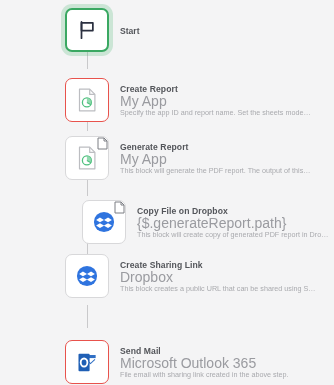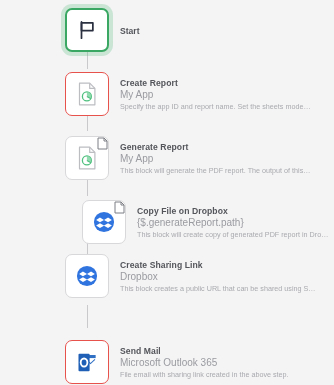--- a/index.html
+++ b/index.html
@@ -89,21 +89,21 @@
 
   .title {
     font-size: 8.6px;
     line-height: 12px;
     color: #53555a;
     font-weight: bold;
     letter-spacing: 0.08px;
     white-space: nowrap;
   }
   .subtitle {
-    font-size: 10px;
+    font-size: 14px;
     line-height: 12px;
     color: #9a9ba0;
     white-space: nowrap;
   }
   .desc {
     font-size: 7.2px;
     line-height: 11px;
     color: #a9aaae;
     white-space: nowrap;
     overflow: hidden;
@@ -139,21 +139,21 @@
             <path d="M6 4.2 L18.4 4.2 L18.4 12.6 L6 12.6 Z" stroke="#2b3040" stroke-width="1.9" fill="none" stroke-linejoin="round"></path>
           </svg>
         </span>
       </div>
     </div>
     <div class="labels">
       <div class="title-only">Start</div>
     </div>
   </div>
 
-  <div class="step" style="top:68px;">
+  <div class="step" style="top:74px;">
     <div class="node-wrap">
       <div class="node red">
         <span>
           <svg width="21" height="24" viewBox="0 0 20 24">
             <path d="M2 1.2 H12.2 L17.4 6.4 V22.8 H2 Z" fill="#ffffff" stroke="#bcbdc1" stroke-width="1.2" stroke-linejoin="round"></path>
             <path d="M12.2 1.2 V6.4 H17.4" fill="none" stroke="#bcbdc1" stroke-width="1.2" stroke-linejoin="round"></path>
             <circle cx="9.4" cy="14.4" r="4.5" fill="none" stroke="#4fc07f" stroke-width="1.3"></circle>
             <path d="M9.4 14.4 L9.4 9.9 A4.5 4.5 0 0 1 13.4 16.7 Z" fill="#7fd3a1" opacity="0.85"></path>
             <path d="M9.4 14.4 L13.4 16.7" stroke="#4fc07f" stroke-width="1.1" fill="none"></path>
           </svg>

